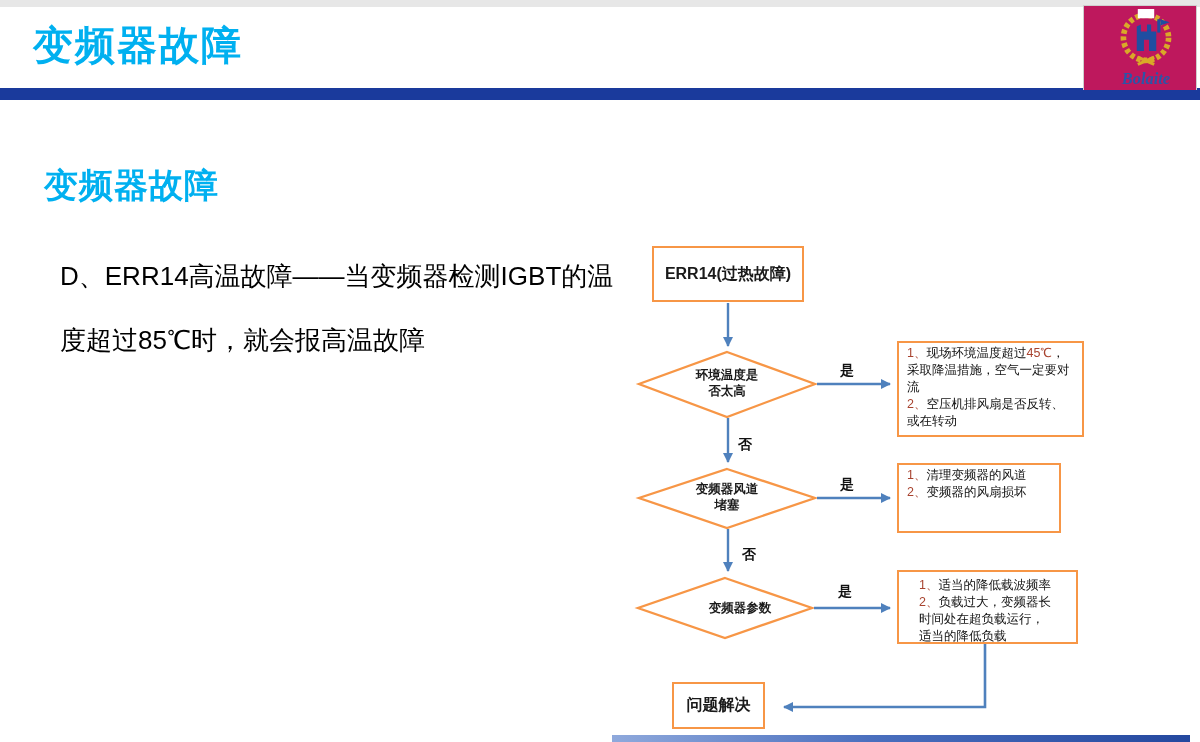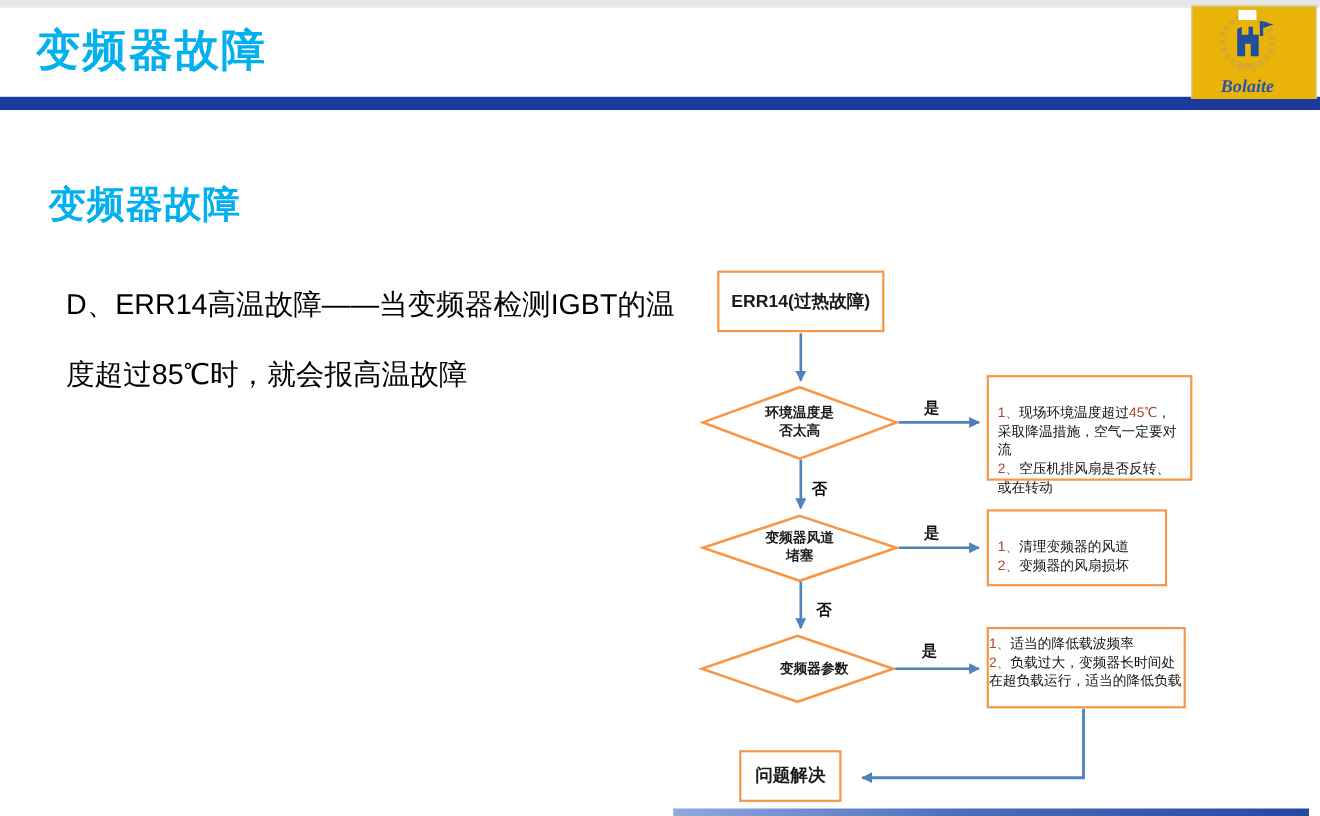--- a/index.html
+++ b/index.html
@@ -7,22 +7,22 @@
     position:relative;width:1200px;height:742px;background:#fff;overflow:hidden;
     font-family:"Liberation Sans",sans-serif;color:#000;
   }
   .top-strip{position:absolute;left:0;top:0;width:1200px;height:7px;background:#e7e7e7;}
   .page-title{
     position:absolute;left:33px;top:18px;font-size:40px;font-weight:700;color:#00B0F0;
     letter-spacing:2px;
   }
   .title-bar{position:absolute;left:0;top:88px;width:1200px;height:12px;background:#1A3A9C;}
   .logo-box{
-    position:absolute;left:1083px;top:5px;width:112px;height:84px;background:#eab308;
-    border:1px solid #cfcfcf;border-bottom:none;display:flex;align-items:center;justify-content:flex-start;
+    position:absolute;left:1083px;top:5px;width:112px;height:84px;background:#be185d;
+    border:1px solid #cfcfcf;border-bottom:none;display:flex;align-items:center;justify-content:flex-end;
   }
   .section-title{
     position:absolute;left:44px;top:163px;font-size:34px;font-weight:700;color:#00B0F0;
     letter-spacing:1px;
   }
   .body-text{position:absolute;left:60px;top:258px;width:580px;font-size:26px;color:#000;}
   .body-line{height:64px;line-height:36px;white-space:nowrap;}
   .connectors{position:absolute;left:0;top:0;width:1200px;height:742px;pointer-events:none;}
   .flow-node{
     position:absolute;background:#fff;border:2px solid #F79646;box-sizing:border-box;
@@ -41,25 +41,25 @@
   .branch-label{
     position:absolute;font-size:14px;font-weight:600;color:#111;z-index:2;
   }
   .yes1{left:840px;top:362px;}
   .yes2{left:840px;top:476px;}
   .yes3{left:838px;top:583px;}
   .no1{left:738px;top:436px;}
   .no2{left:742px;top:546px;}
   .answer-box{
     position:absolute;background:#fff;border:2px solid #F79646;box-sizing:border-box;
-    font-size:12.5px;line-height:17px;color:#111;padding:24px 8px;
+    font-size:12.5px;line-height:17px;color:#111;padding:2px 8px;
   }
   .ans1{left:897px;top:341px;width:187px;height:96px;}
   .ans2{left:897px;top:463px;width:164px;height:70px;}
-  .ans3{left:897px;top:570px;width:181px;height:74px;padding:5px 0;}
+  .ans3{left:897px;top:570px;width:181px;height:74px;padding:5px 20px;}
   .red{color:#A8432F;}
   .bottom-bar{
     position:absolute;left:612px;top:735px;width:578px;height:7px;
     background:linear-gradient(90deg,#8FA9DC 0%,#4A6FBE 45%,#24489F 100%);
   }
 </style>
 </head>
 <body>
 
 <div class="slide">

